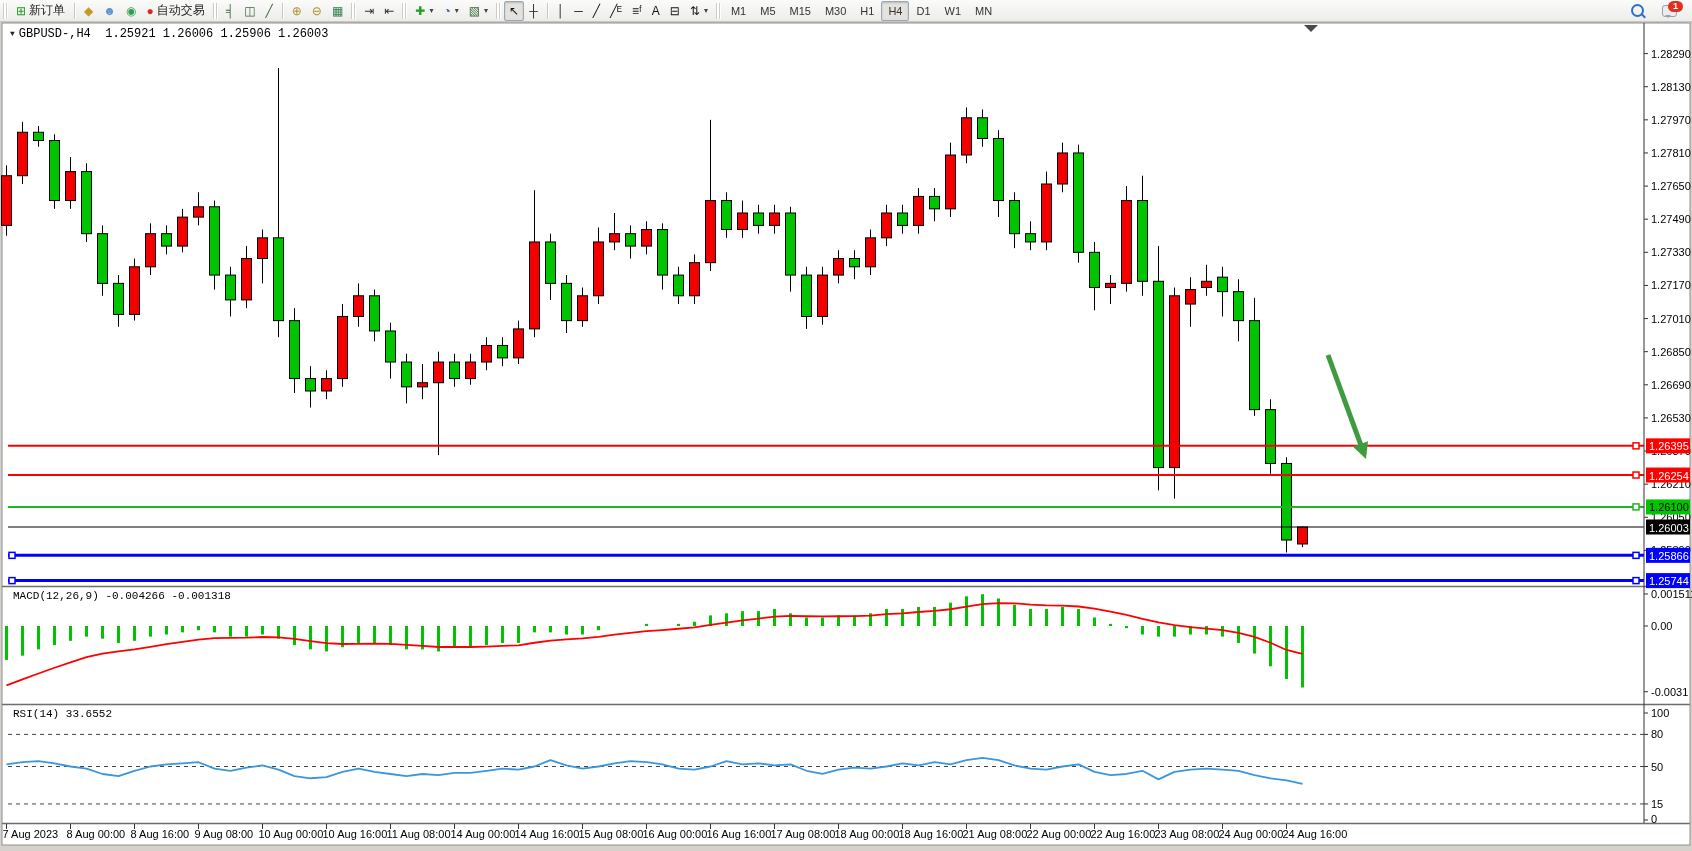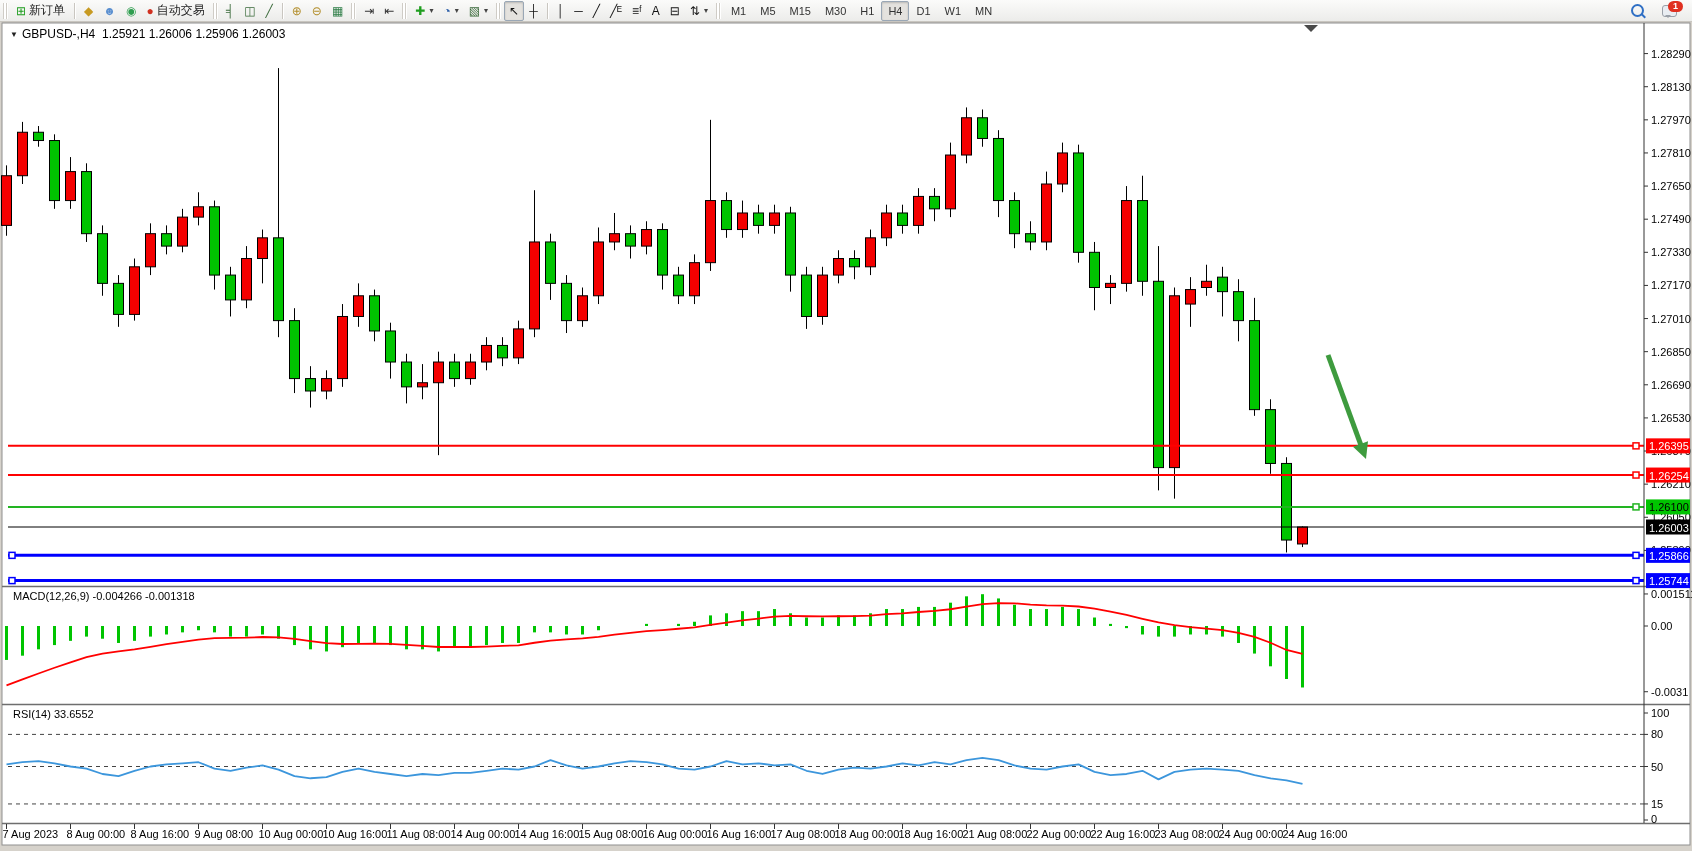--- a/index.html
+++ b/index.html
@@ -17,21 +17,21 @@
   #tb-right{margin-left:auto;display:flex;align-items:center;margin-right:10px;gap:8px;}
   .mag{position:relative;width:9px;height:9px;border:2px solid #2f6fc4;border-radius:50%;}
   .mag::after{content:"";position:absolute;left:8px;top:9px;width:5px;height:2px;background:#2f6fc4;transform:rotate(45deg);}
   .bubble{position:relative;width:13px;height:10px;border:1.5px solid #9aa0a8;border-radius:3px;background:#e9edf2;}
   .bubble::after{content:"";position:absolute;left:2px;top:9px;border:3px solid transparent;border-top-color:#9aa0a8;}
   .badge{position:absolute;right:-7px;top:-5px;min-width:11px;height:11px;border-radius:6px;background:#e03020;color:#fff;
     font-size:9px;line-height:11px;text-align:center;padding:0 2px;font-weight:bold;}
   
   #chartwrap{position:absolute;left:0;top:0;width:1692px;height:851px;}
   svg{position:absolute;left:0;top:0;}
-  .ovl{position:absolute;z-index:4;color:#000;white-space:nowrap;}
+  .ovl{position:absolute;z-index:4;color:#000;white-space:nowrap;font-family:Liberation Mono, monospace;}
   #title{left:10px;top:27px;font-size:12px;}
   #title .tri{font-size:8px;vertical-align:1px;margin-right:4px;color:#222;}
   #macd-label{left:13px;top:590px;font-size:11px;}
   #rsi-label{left:13px;top:708px;font-size:11px;}
 </style>
 </head>
 <body>
 
 <div id="app">
   <div id="chartwrap">

